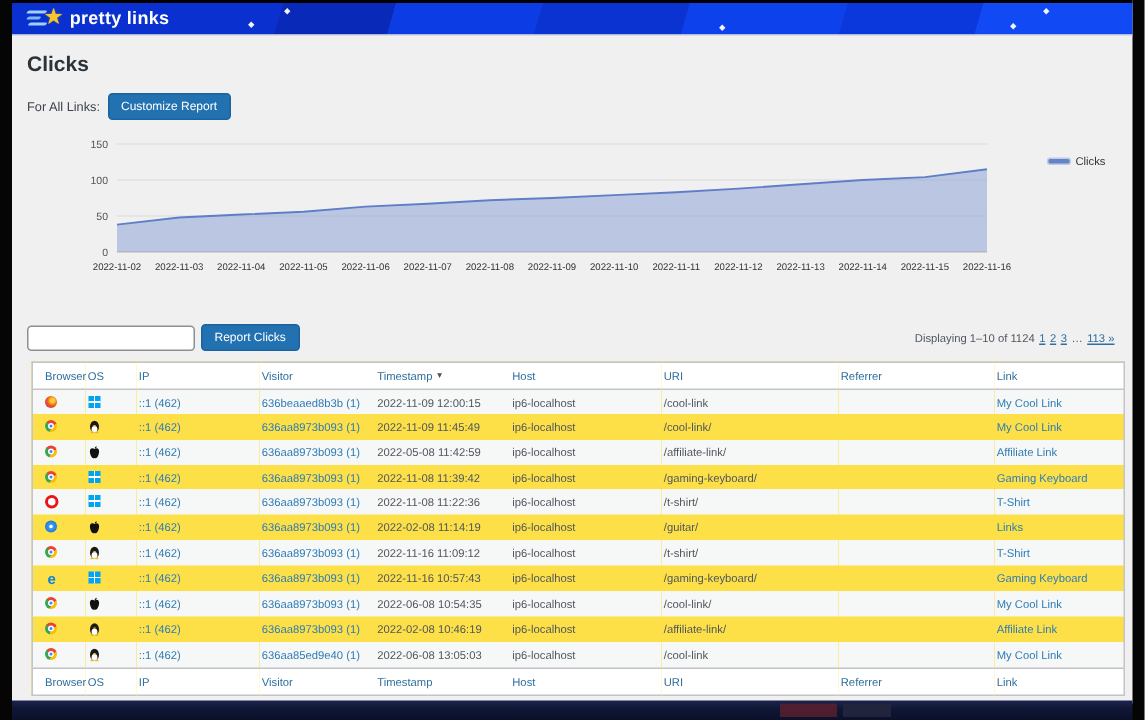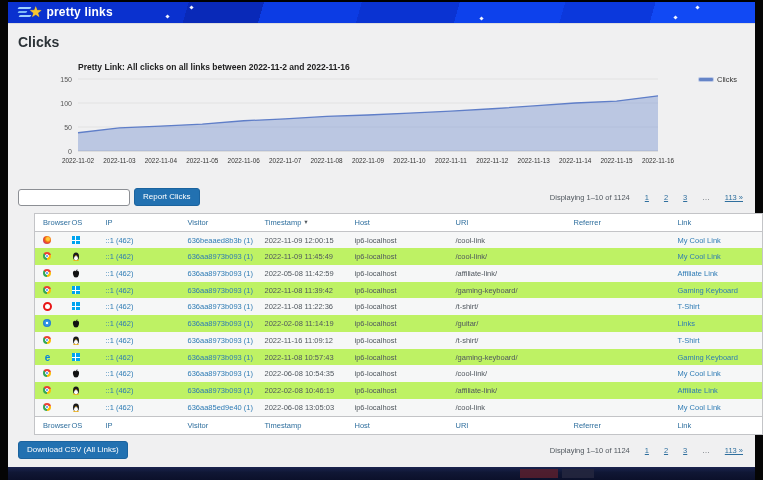--- a/index.html
+++ b/index.html
@@ -52,27 +52,27 @@
   .chart-title{font-size:8.5px;font-weight:700;color:#222;margin:0 0 1px 60px;}
   .chart-legend{position:absolute;right:6px;top:13px;display:flex;align-items:center;gap:4px;}
   .legend-swatch{width:14px;height:3px;border-radius:1px;background:#6584c7;box-shadow:0 0 0 1px rgba(150,172,220,.55);}
   .legend-label{font-size:7.5px;color:#333;}
   
   .list-controls{display:flex;align-items:center;margin:14px 2px 0 0;}
   .search-input{
     width:102px;height:15px;border:1px solid #8c8f94;border-radius:3px;background:#fff;
     font-size:8px;padding:0 4px;margin-right:4px;
   }
-  .pagination{margin-left:auto;font-size:7.5px;color:#50575e;display:flex;align-items:center;gap:15px;}
+  .pagination{margin-left:auto;font-size:7.5px;color:#50575e;display:flex;align-items:center;gap:3px;}
   .pagination a{color:#2f6f9e;text-decoration:underline;cursor:pointer;}
   .pagination .dots{color:#50575e;}
   
   table.clicks{
-    border-collapse:collapse;table-layout:fixed;width:728px;margin:7px 0 0 16px;
-    background:#bef264;border:1px solid #c3c4c7;font-size:7.5px;
+    border-collapse:collapse;table-layout:fixed;width:728px;margin:7px 0 0 3px;
+    background:#fde047;border:1px solid #c3c4c7;font-size:7.5px;
   }
   table.clicks th{
     text-align:left;font-weight:400;color:#2f6f9e;font-size:7.5px;
     padding:4px 2px 4px 2px;cursor:pointer;background:#fff;
   }
   table.clicks thead th{border-bottom:1px solid #c3c4c7;}
   table.clicks tfoot th{border-top:1px solid #c3c4c7;}
   table.clicks td{padding:3.5px 2px;color:#50575e;overflow:hidden;white-space:nowrap;}
   table.clicks tbody tr:nth-child(odd){background:#f6f7f7;}
   table.clicks td.linkcell, table.clicks td.linkcell span{color:#2f7cb5;cursor:pointer;}
@@ -123,23 +123,26 @@
     <span class="sparkle" style="left:158px;top:13px"></span>
     <span class="sparkle" style="left:182px;top:4px"></span>
     <span class="sparkle" style="left:472px;top:15px"></span>
     <span class="sparkle" style="left:666px;top:14px"></span>
     <span class="sparkle" style="left:688px;top:4px"></span>
   </div>
 
   <div class="content">
     <h1 class="page-title">Clicks</h1>
 
+    <div class="for-links-row">
+      <span class="for-links-label">For All Links:</span>
+      <button class="btn">Customize Report</button>
+    </div>
 
     <div class="chart-wrap">
-      <div class="chart-title">Pretty Link: All clicks on all links between 2022-11-2 and 2022-11-16</div>
       <svg id="chart-svg" width="730" height="100">
           <line x1="60" y1="78" x2="640" y2="78" stroke="#c9c9c9" stroke-width="1"></line>
           <text x="54" y="80.5" text-anchor="end" font-size="7" fill="#555" font-family="Liberation Sans, sans-serif">0</text>
           <line x1="60" y1="54" x2="640" y2="54" stroke="#e2e2e2" stroke-width="1"></line>
           <text x="54" y="56.5" text-anchor="end" font-size="7" fill="#555" font-family="Liberation Sans, sans-serif">50</text>
           <line x1="60" y1="30" x2="640" y2="30" stroke="#e2e2e2" stroke-width="1"></line>
           <text x="54" y="32.5" text-anchor="end" font-size="7" fill="#555" font-family="Liberation Sans, sans-serif">100</text>
           <line x1="60" y1="6" x2="640" y2="6" stroke="#e2e2e2" stroke-width="1"></line>
           <text x="54" y="8.5" text-anchor="end" font-size="7" fill="#555" font-family="Liberation Sans, sans-serif">150</text>
           <polygon points="60,78 60,59.76 101.42857142857143,54.96 142.85714285714286,53.04 184.28571428571428,51.12 225.71428571428572,47.760000000000005 267.1428571428571,45.84 308.57142857142856,43.44 350,42 391.42857142857144,40.080000000000005 432.85714285714283,38.16 474.2857142857143,35.76 515.7142857142858,32.879999999999995 557.1428571428571,30 598.5714285714286,28.08 640,22.799999999999997 640,78" fill="rgba(133,158,212,0.5)" stroke="none"></polygon>
@@ -298,21 +301,21 @@
             <td>ip6-localhost</td>
             <td>/t-shirt/</td>
             <td></td>
             <td class="linkcell">T-Shirt</td>
           </tr>
           <tr>
             <td><span class="bicon edge">e</span></td>
             <td><span class="osicon os-windows"></span></td>
             <td class="linkcell">::1 (462)</td>
             <td class="linkcell">636aa8973b093 (1)</td>
-            <td>2022-11-08 10:57:43</td>
+            <td>2022-11-16 10:57:43</td>
             <td>ip6-localhost</td>
             <td>/gaming-keyboard/</td>
             <td></td>
             <td class="linkcell">Gaming Keyboard</td>
           </tr>
           <tr>
             <td><span class="bicon chrome"></span></td>
             <td><svg class="osicon" width="8" height="9" viewBox="0 0 10 12">
                 <path d="M5 3 C2 1.4 0.4 3.6 1 6.6 C1.6 9.7 3.1 11.3 4.1 11.3 C4.6 11.3 4.7 11 5 11 C5.3 11 5.4 11.3 5.9 11.3 C6.9 11.3 8.4 9.7 9 6.6 C9.6 3.6 8 1.4 5 3 Z" fill="#111"></path>
                 <path d="M5.1 2.7 C5.1 1.4 6.1 0.6 7 0.6 C7 1.7 6.1 2.7 5.1 2.7 Z" fill="#111"></path>

